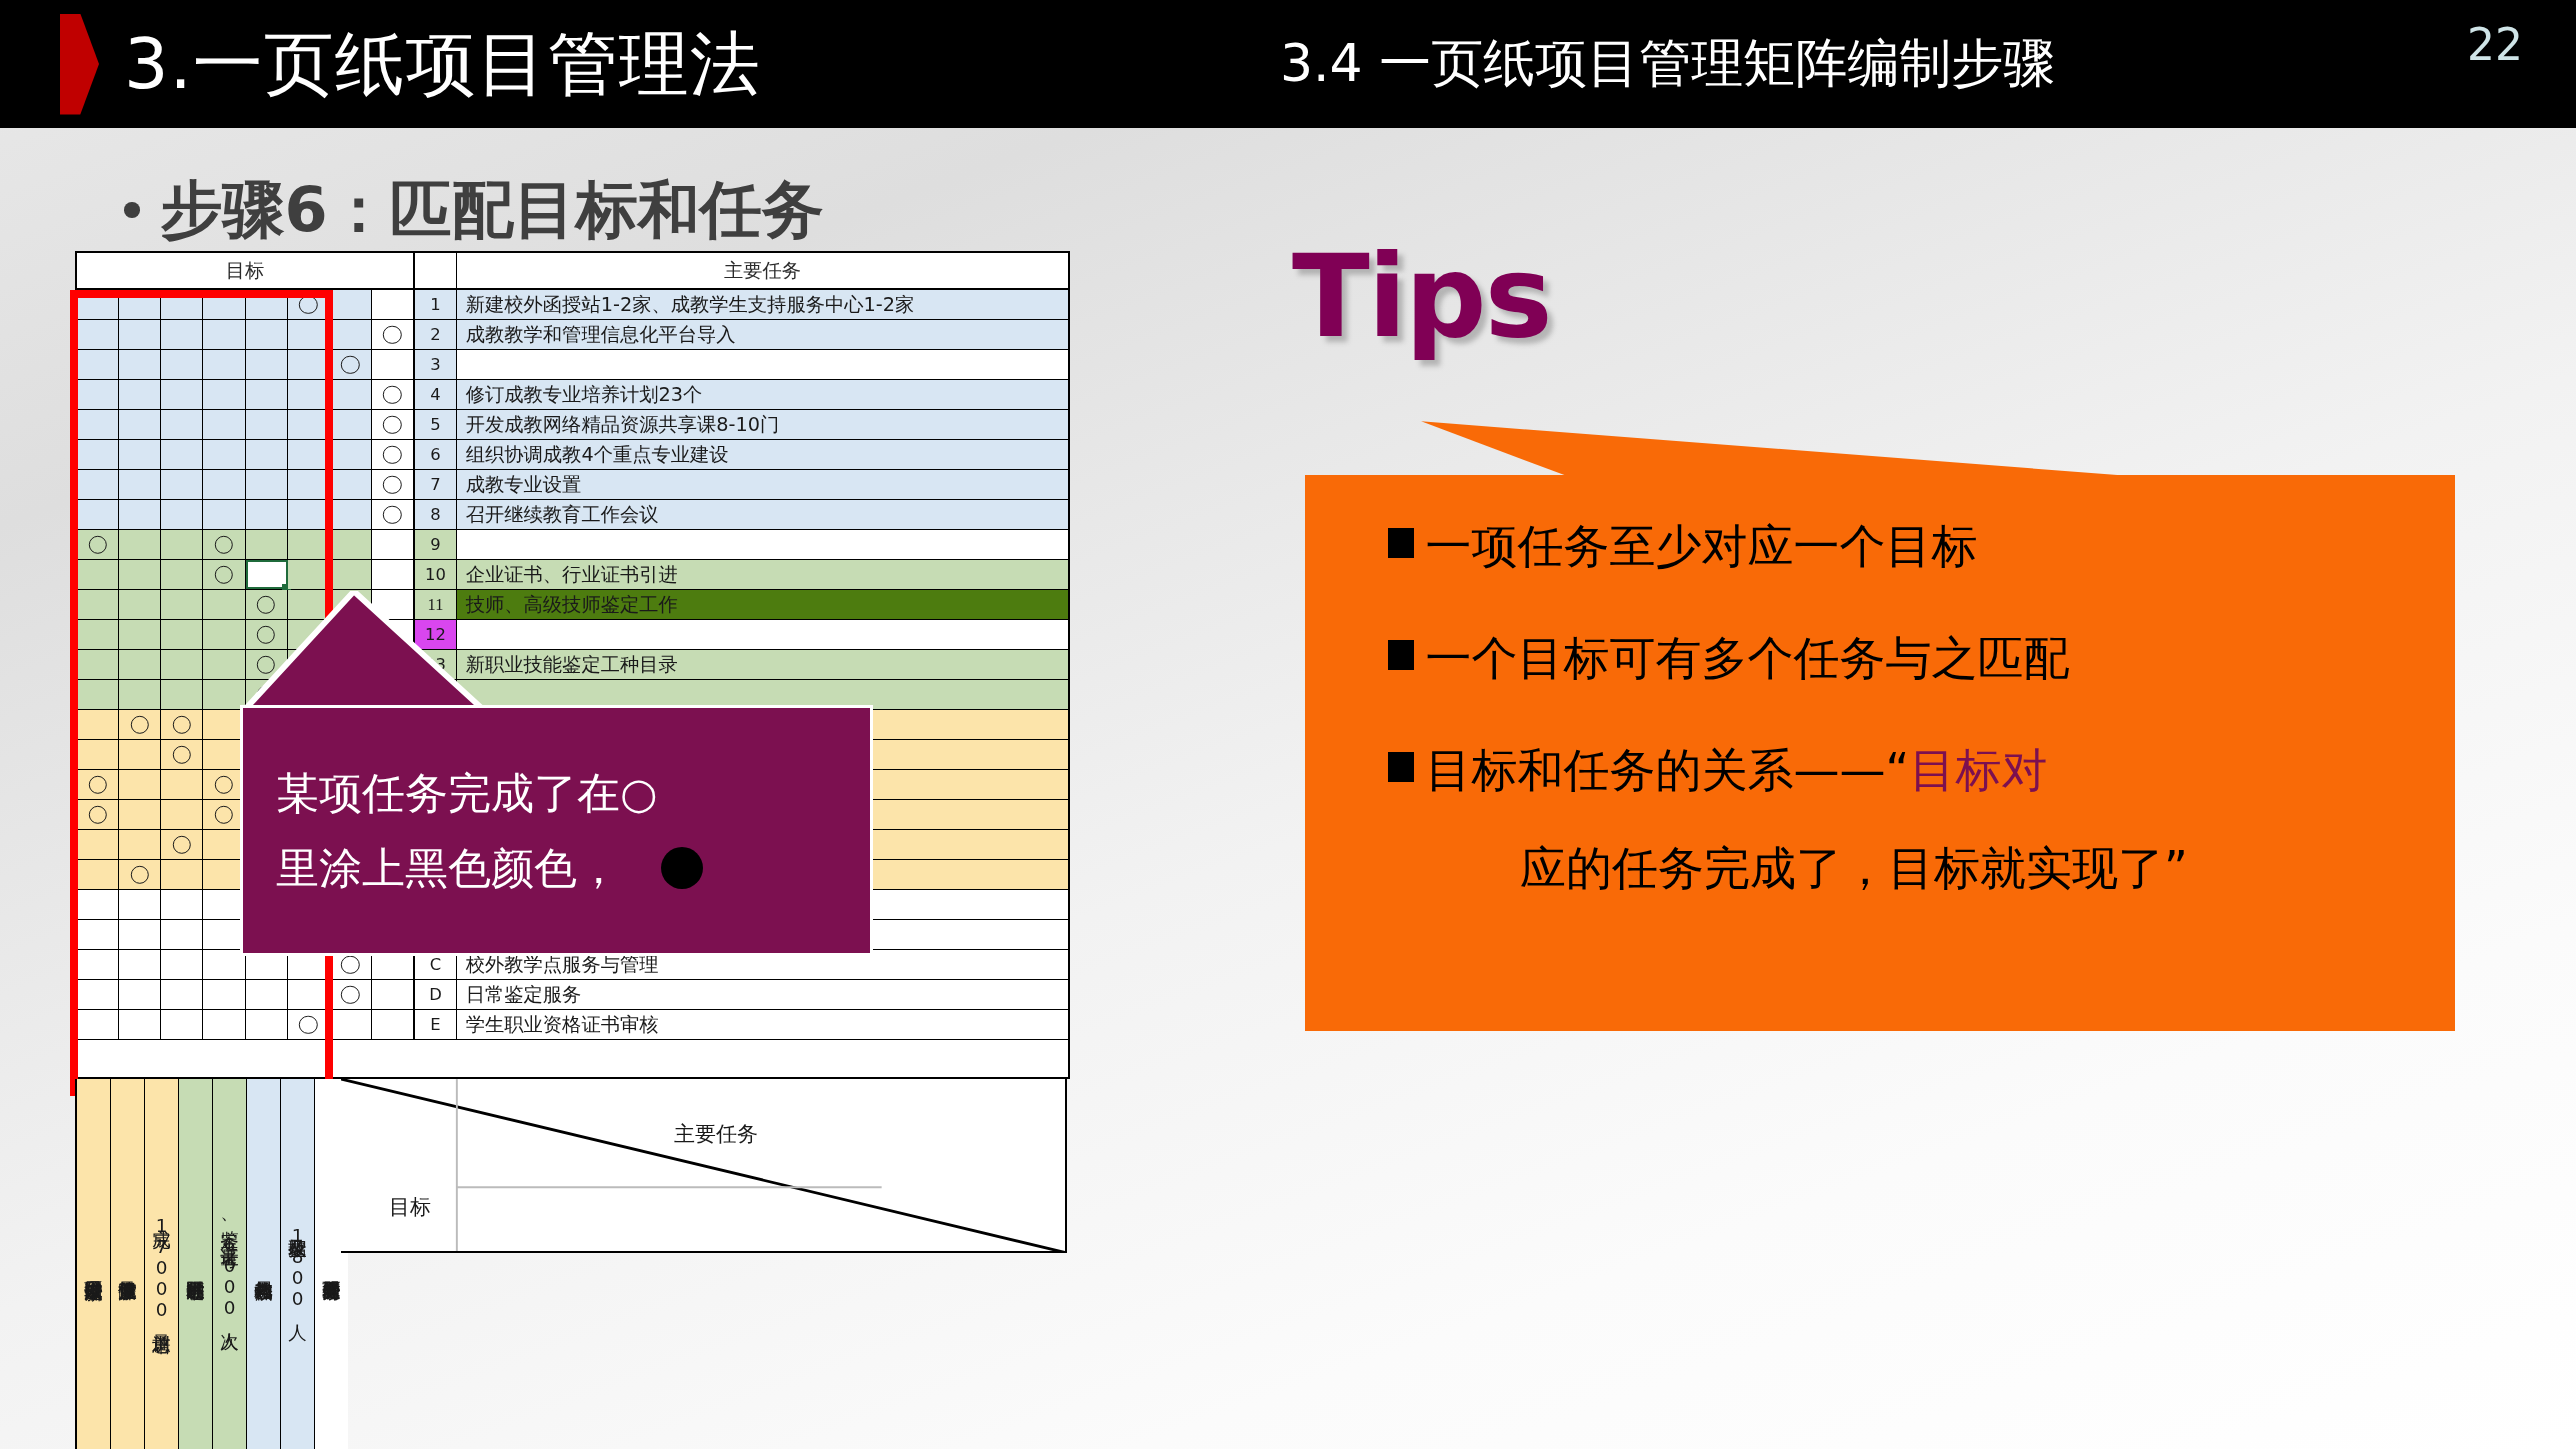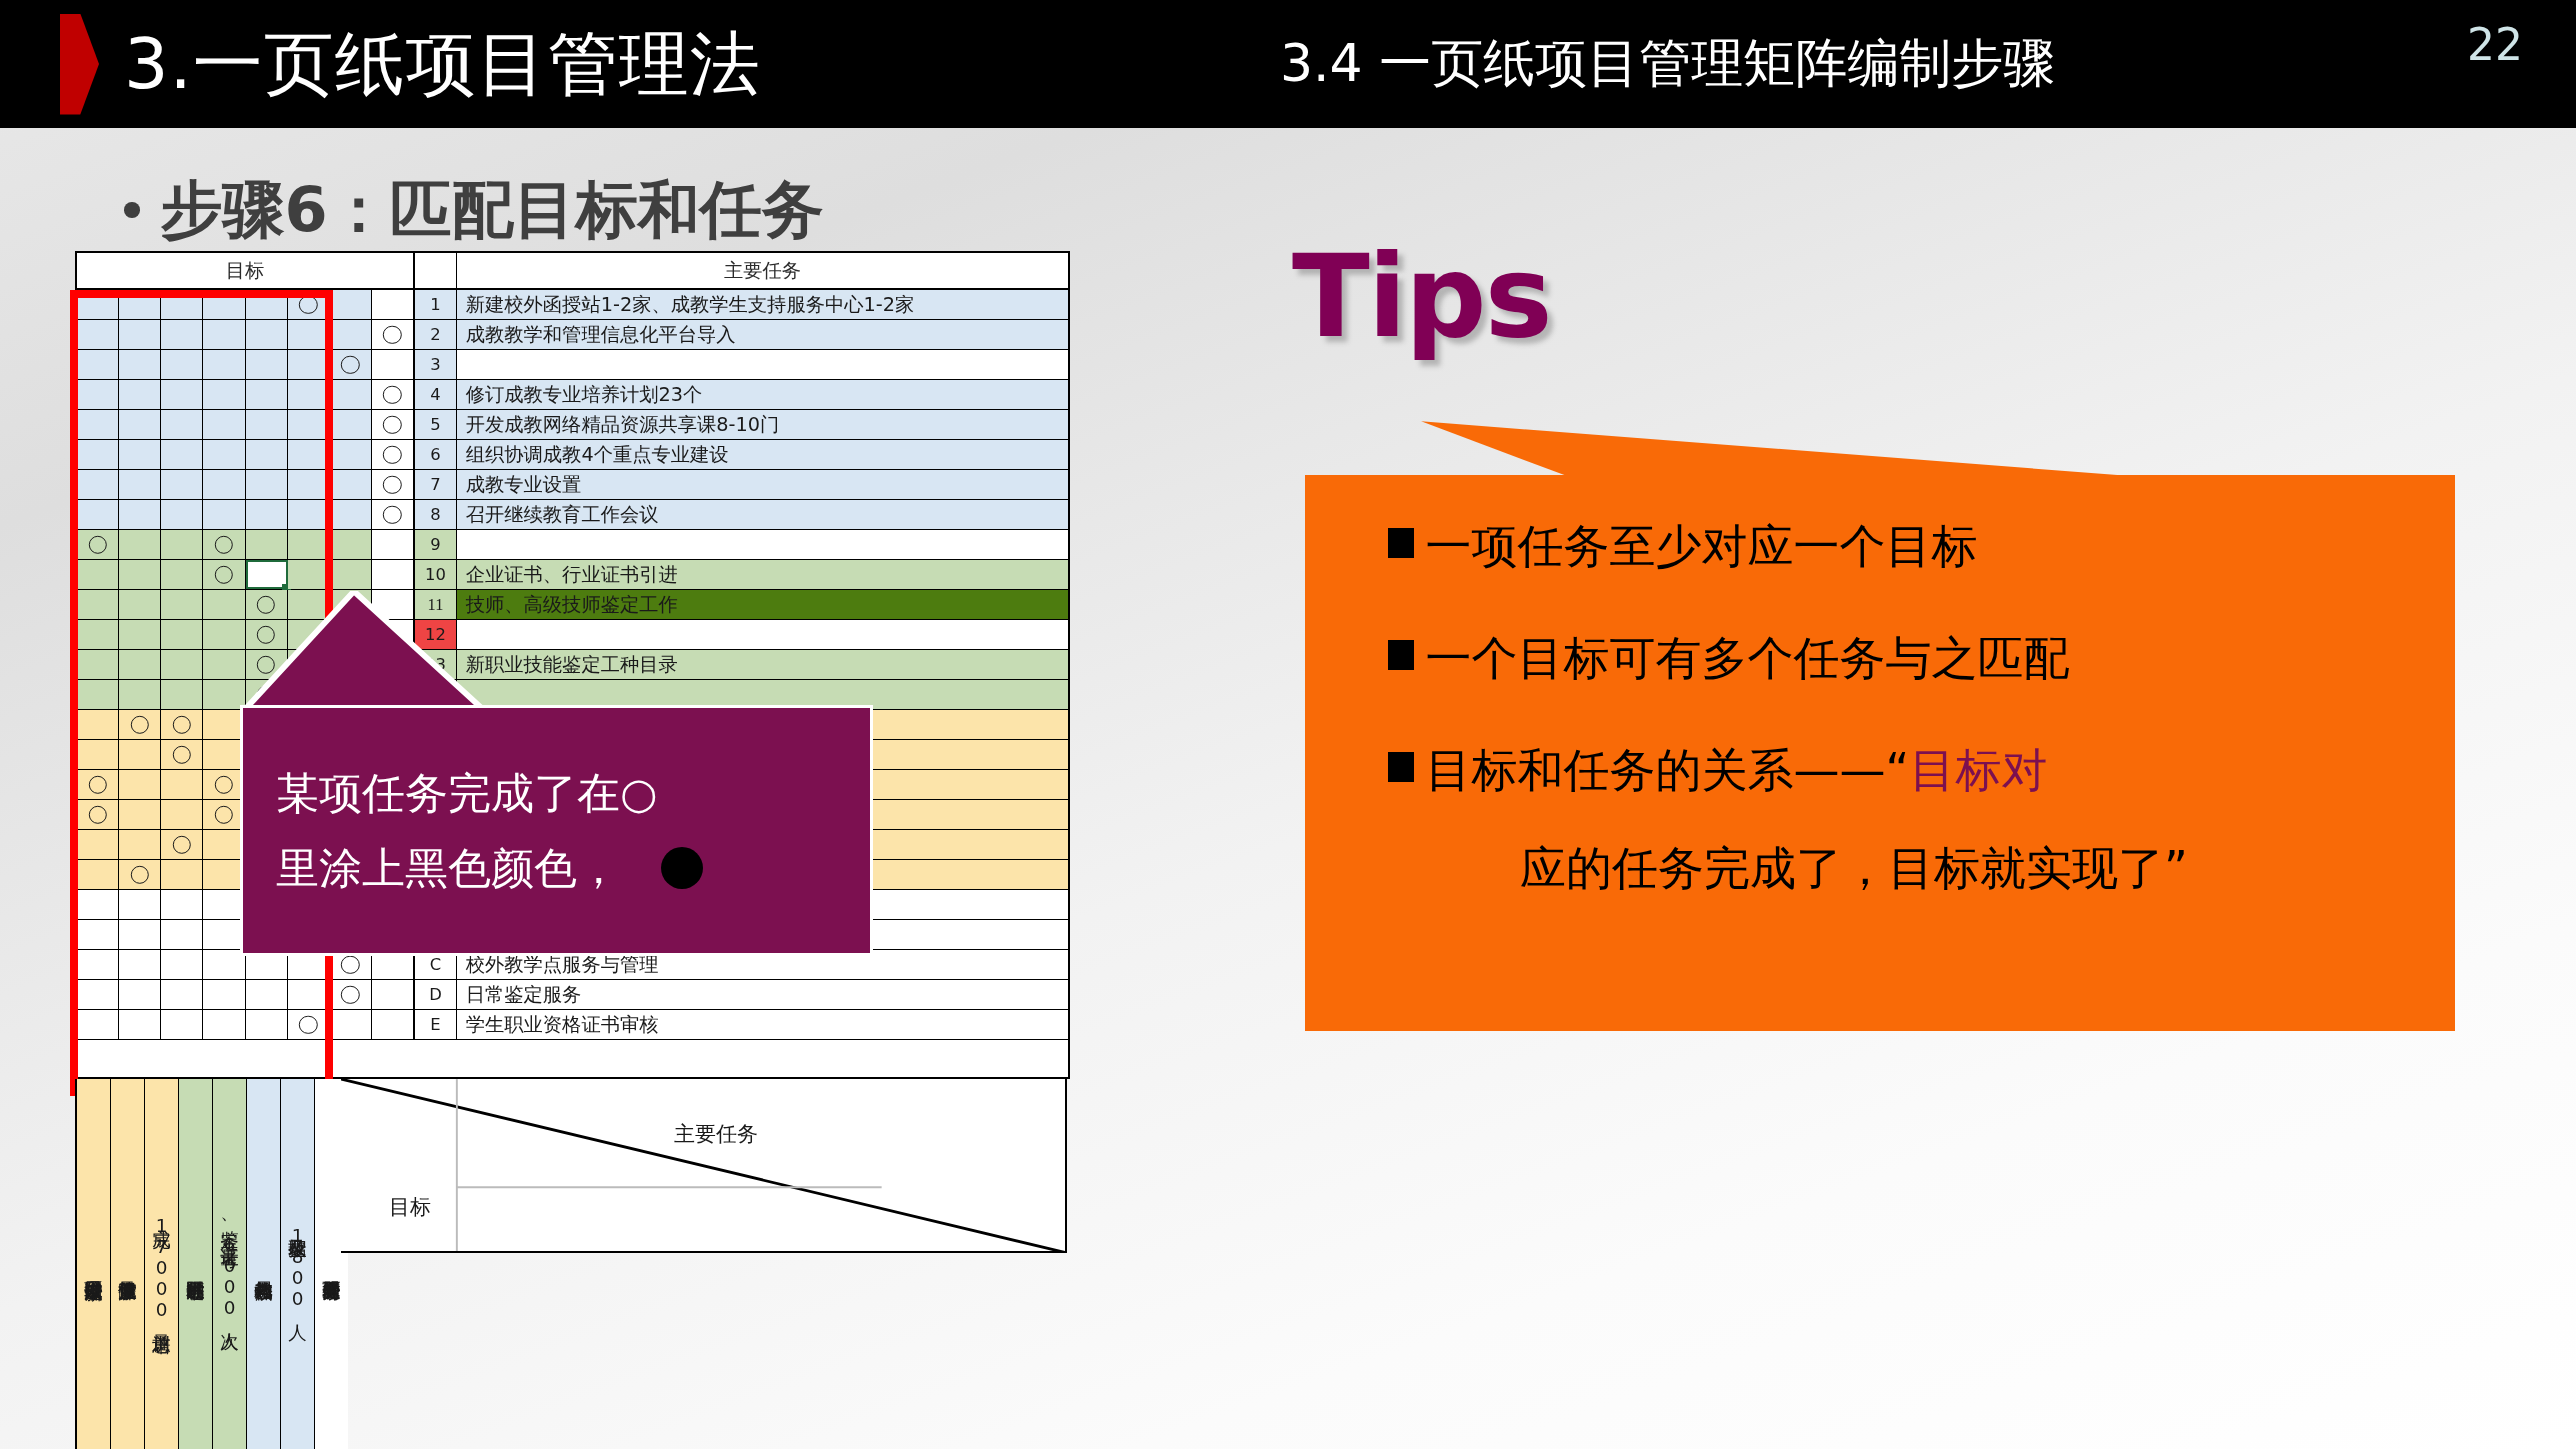--- a/index.html
+++ b/index.html
@@ -367,21 +367,21 @@
             <div class="gc" style="background: rgb(198, 220, 180);"></div>
             <div class="gc" style="background: rgb(198, 220, 180);"></div>
             <div class="gc" style="background: rgb(198, 220, 180);"></div>
             <div class="gc" style="background: rgb(198, 220, 180);">
               <span class="ring"></span>
             </div>
             <div class="gc" style="background: rgb(198, 220, 180);"></div>
             <div class="gc" style="background: rgb(198, 220, 180);"></div>
             <div class="gc" style="background: rgb(255, 255, 255);"></div>
           </div>
-          <div class="rn" style="background: #ef4444;">12</div>
+          <div class="rn" style="background: #d946ef;">12</div>
         </div>
         <div class="sheet-row">
           <div class="gcells">
             <div class="gc" style="background: rgb(198, 220, 180);"></div>
             <div class="gc" style="background: rgb(198, 220, 180);"></div>
             <div class="gc" style="background: rgb(198, 220, 180);"></div>
             <div class="gc" style="background: rgb(198, 220, 180);"></div>
             <div class="gc" style="background: rgb(198, 220, 180);">
               <span class="ring"></span>
             </div>

